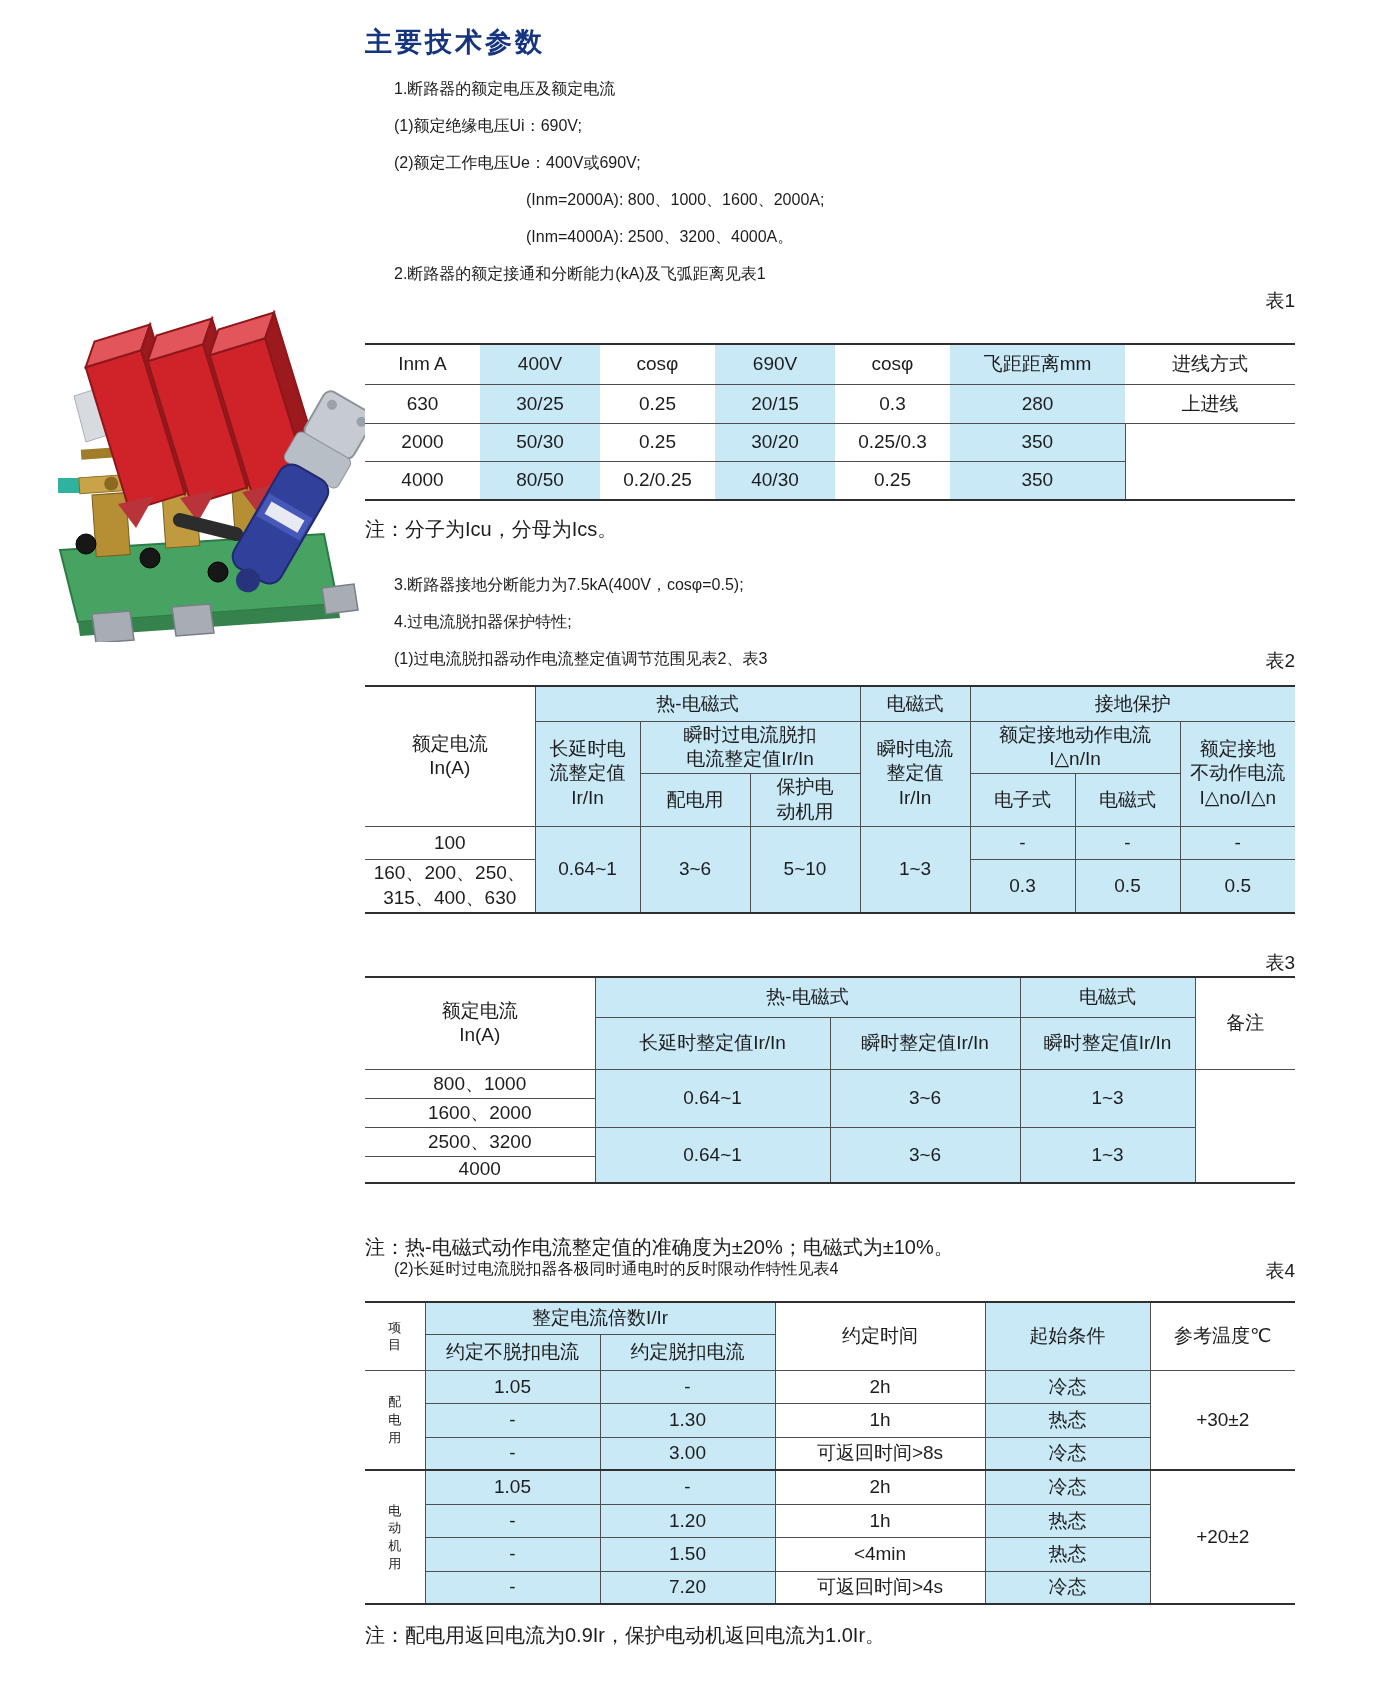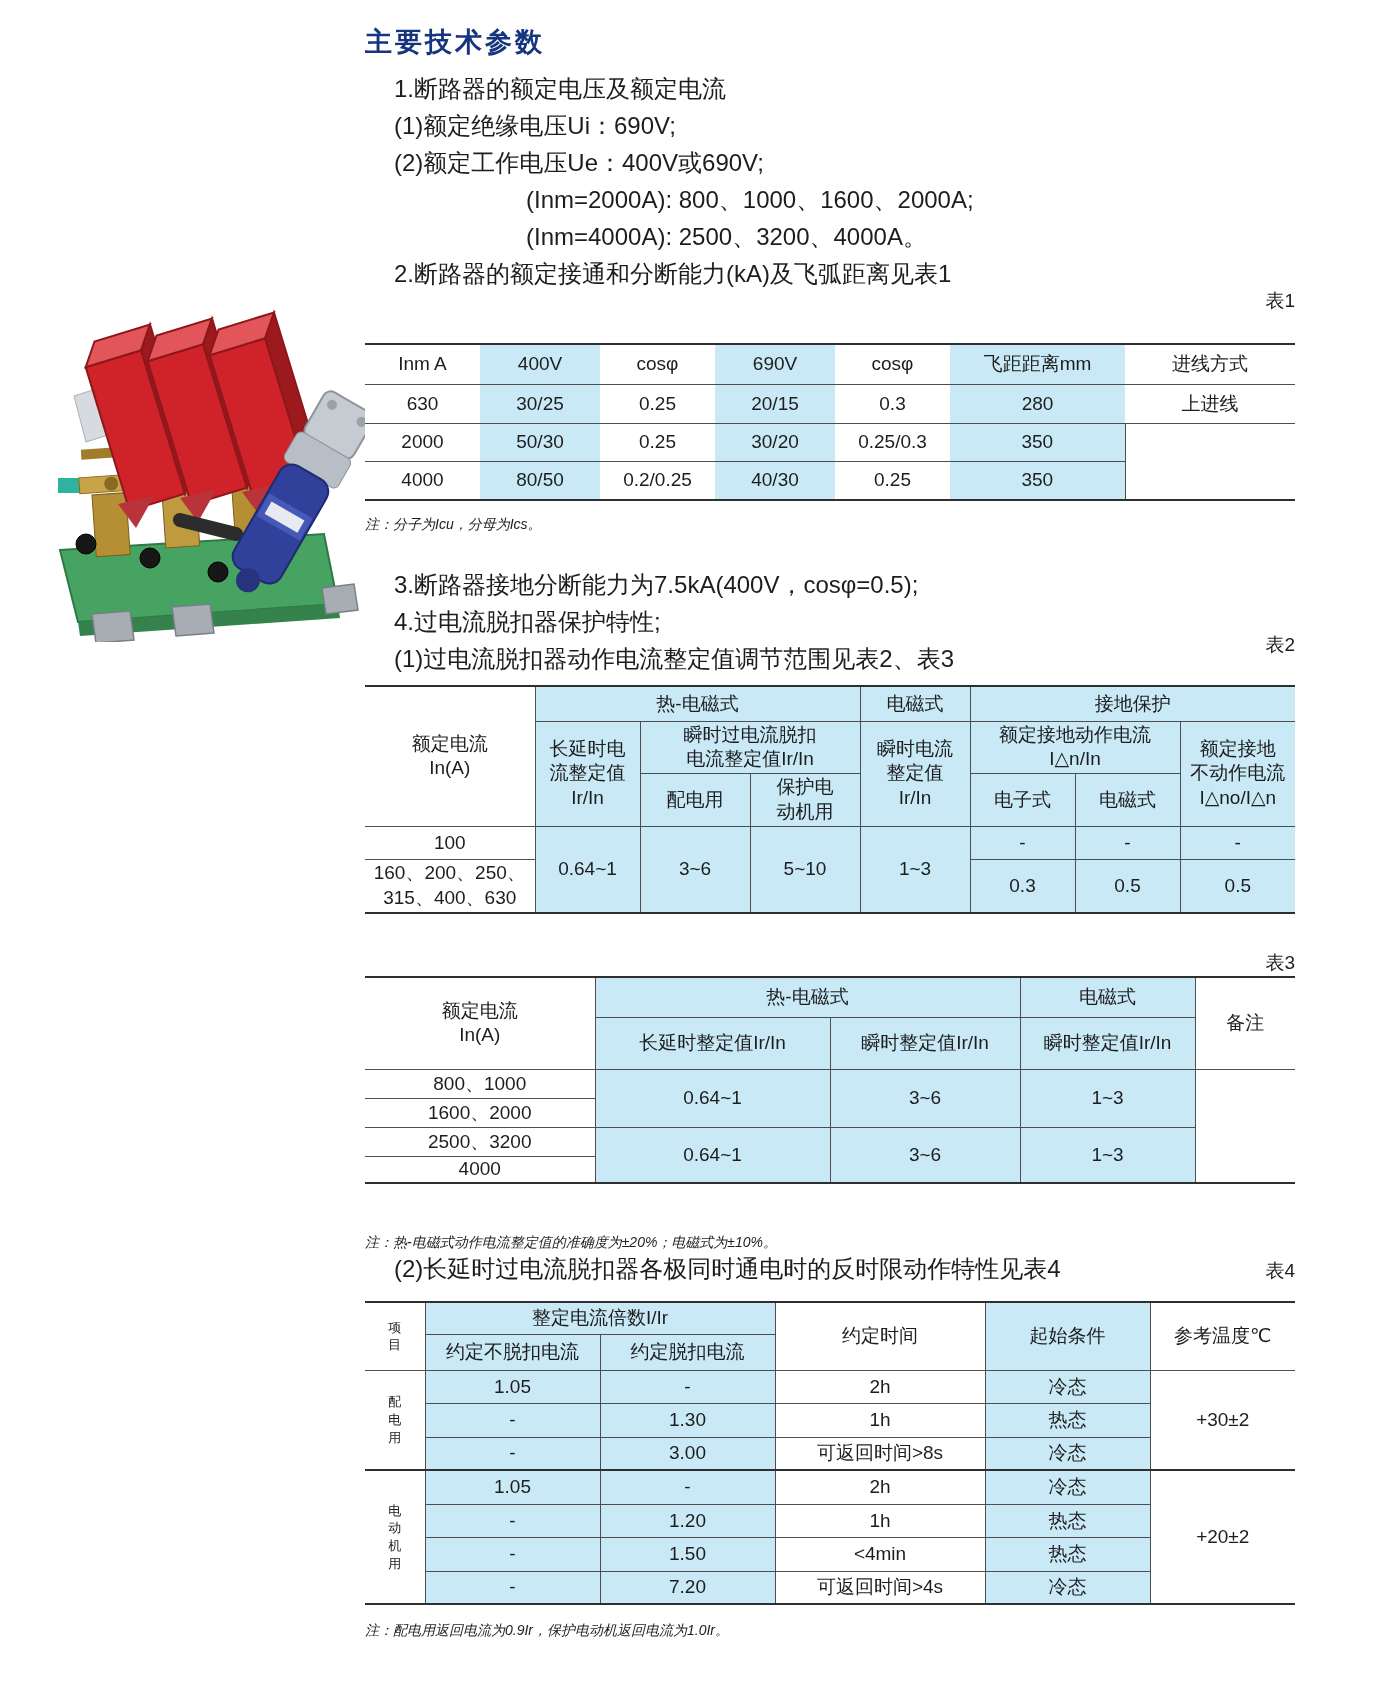--- a/index.html
+++ b/index.html
@@ -1,22 +1,22 @@
 <!DOCTYPE html>
 <html><head>
 <meta charset="utf-8">
 <style>
   html,body { margin:0; padding:0; background:#ffffff; }
   .page { position:relative; width:1400px; height:1685px; background:#ffffff;
           font-family:"Liberation Sans","DejaVu Sans",sans-serif; color:#1d1d1d; overflow:hidden; }
   .abs { position:absolute; }
   .title { font-size:27px; font-weight:bold; color:#16357f; letter-spacing:3px; }
-  .line { font-size:24px; line-height:37px; white-space:pre; }
+  .line { font-size:16px; line-height:37px; white-space:pre; }
   .indent { padding-left:132px; }
-  .note { font-size:14px;font-style:italic; }
+  .note { font-size:20px; }
   .tbl-label { font-size:19px; width:145px; text-align:right; }
   table.spec { border-collapse:collapse; table-layout:fixed; width:930px;
                border-top:2px solid #2f2f2f; border-bottom:2px solid #2f2f2f; background:#ffffff; }
   .spec td { border-top:1px solid #4e4e4e; border-bottom:1px solid #4e4e4e;
              text-align:center; vertical-align:middle; font-size:19px; padding:1px 4px; box-sizing:border-box; }
   .spec .bl { border-left:1px solid #4e4e4e; }
   .blue { background:#c9e9f7; }
   .ml { white-space:pre-line; line-height:1.28; }
   .sm { font-size:18px; }
   .vert { width:1.3em; margin:0 auto; word-break:break-all; line-height:1.35; font-size:13px; }
@@ -161,21 +161,21 @@
     </table>
 
   <div class="abs note" style="left:365px; top:516px;">注：分子为Icu，分母为Ics。</div>
 
   <div class="abs" style="left:394px; top:566px;">
     <div class="line">3.断路器接地分断能力为7.5kA(400V，cosφ=0.5);</div>
     <div class="line">4.过电流脱扣器保护特性;</div>
     <div class="line">(1)过电流脱扣器动作电流整定值调节范围见表2、表3</div>
   </div>
 
-  <div class="abs tbl-label" style="left:1150px; top:632px;">表2</div>
+  <div class="abs tbl-label" style="left:1150px; top:648px;">表2</div>
 
   <table class="spec abs" style="left:365px; top:685px;">
     <colgroup>
         <col style="width:170px">
         <col style="width:105px">
         <col style="width:110px">
         <col style="width:110px">
         <col style="width:110px">
         <col style="width:105px">
         <col style="width:105px">

